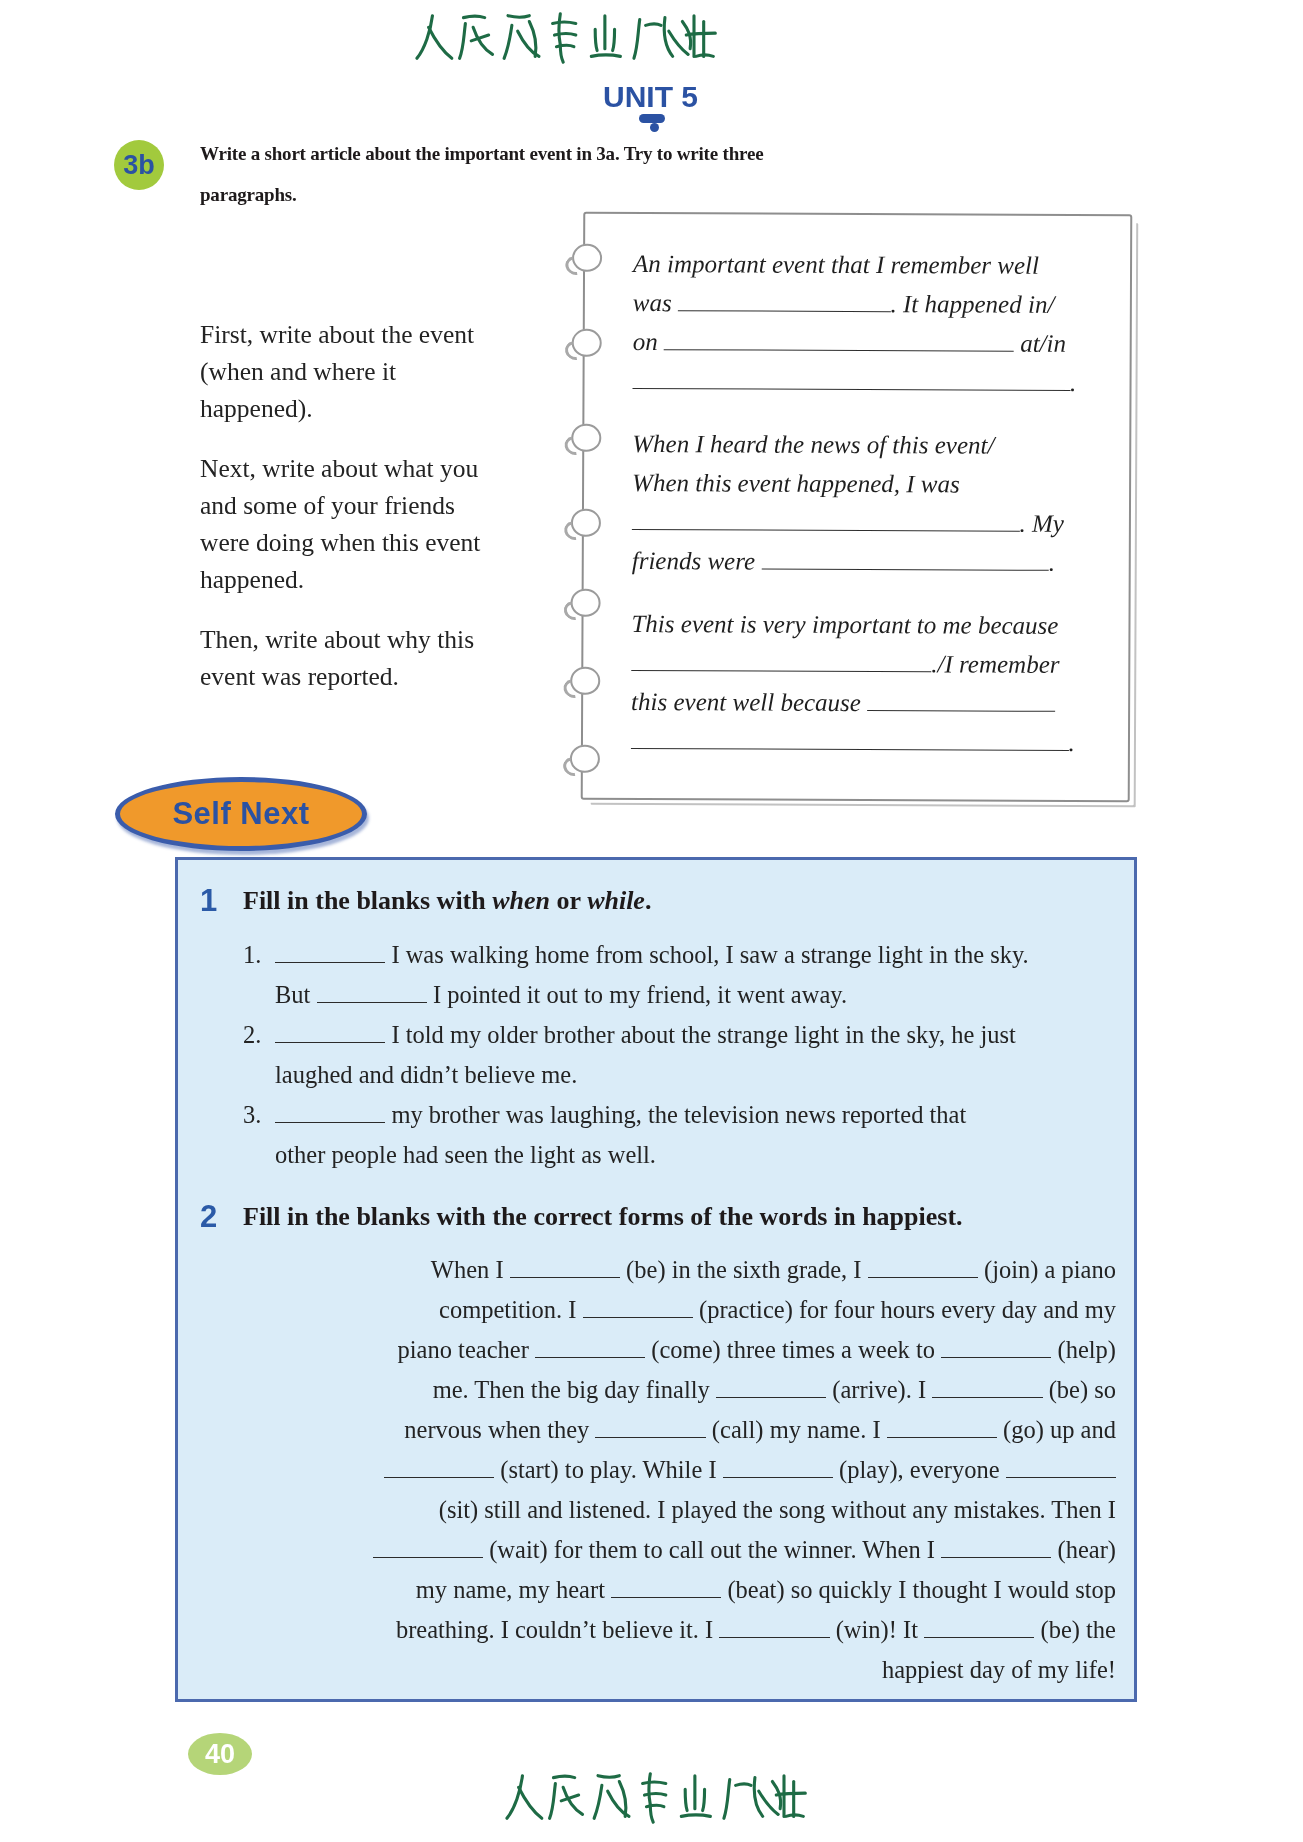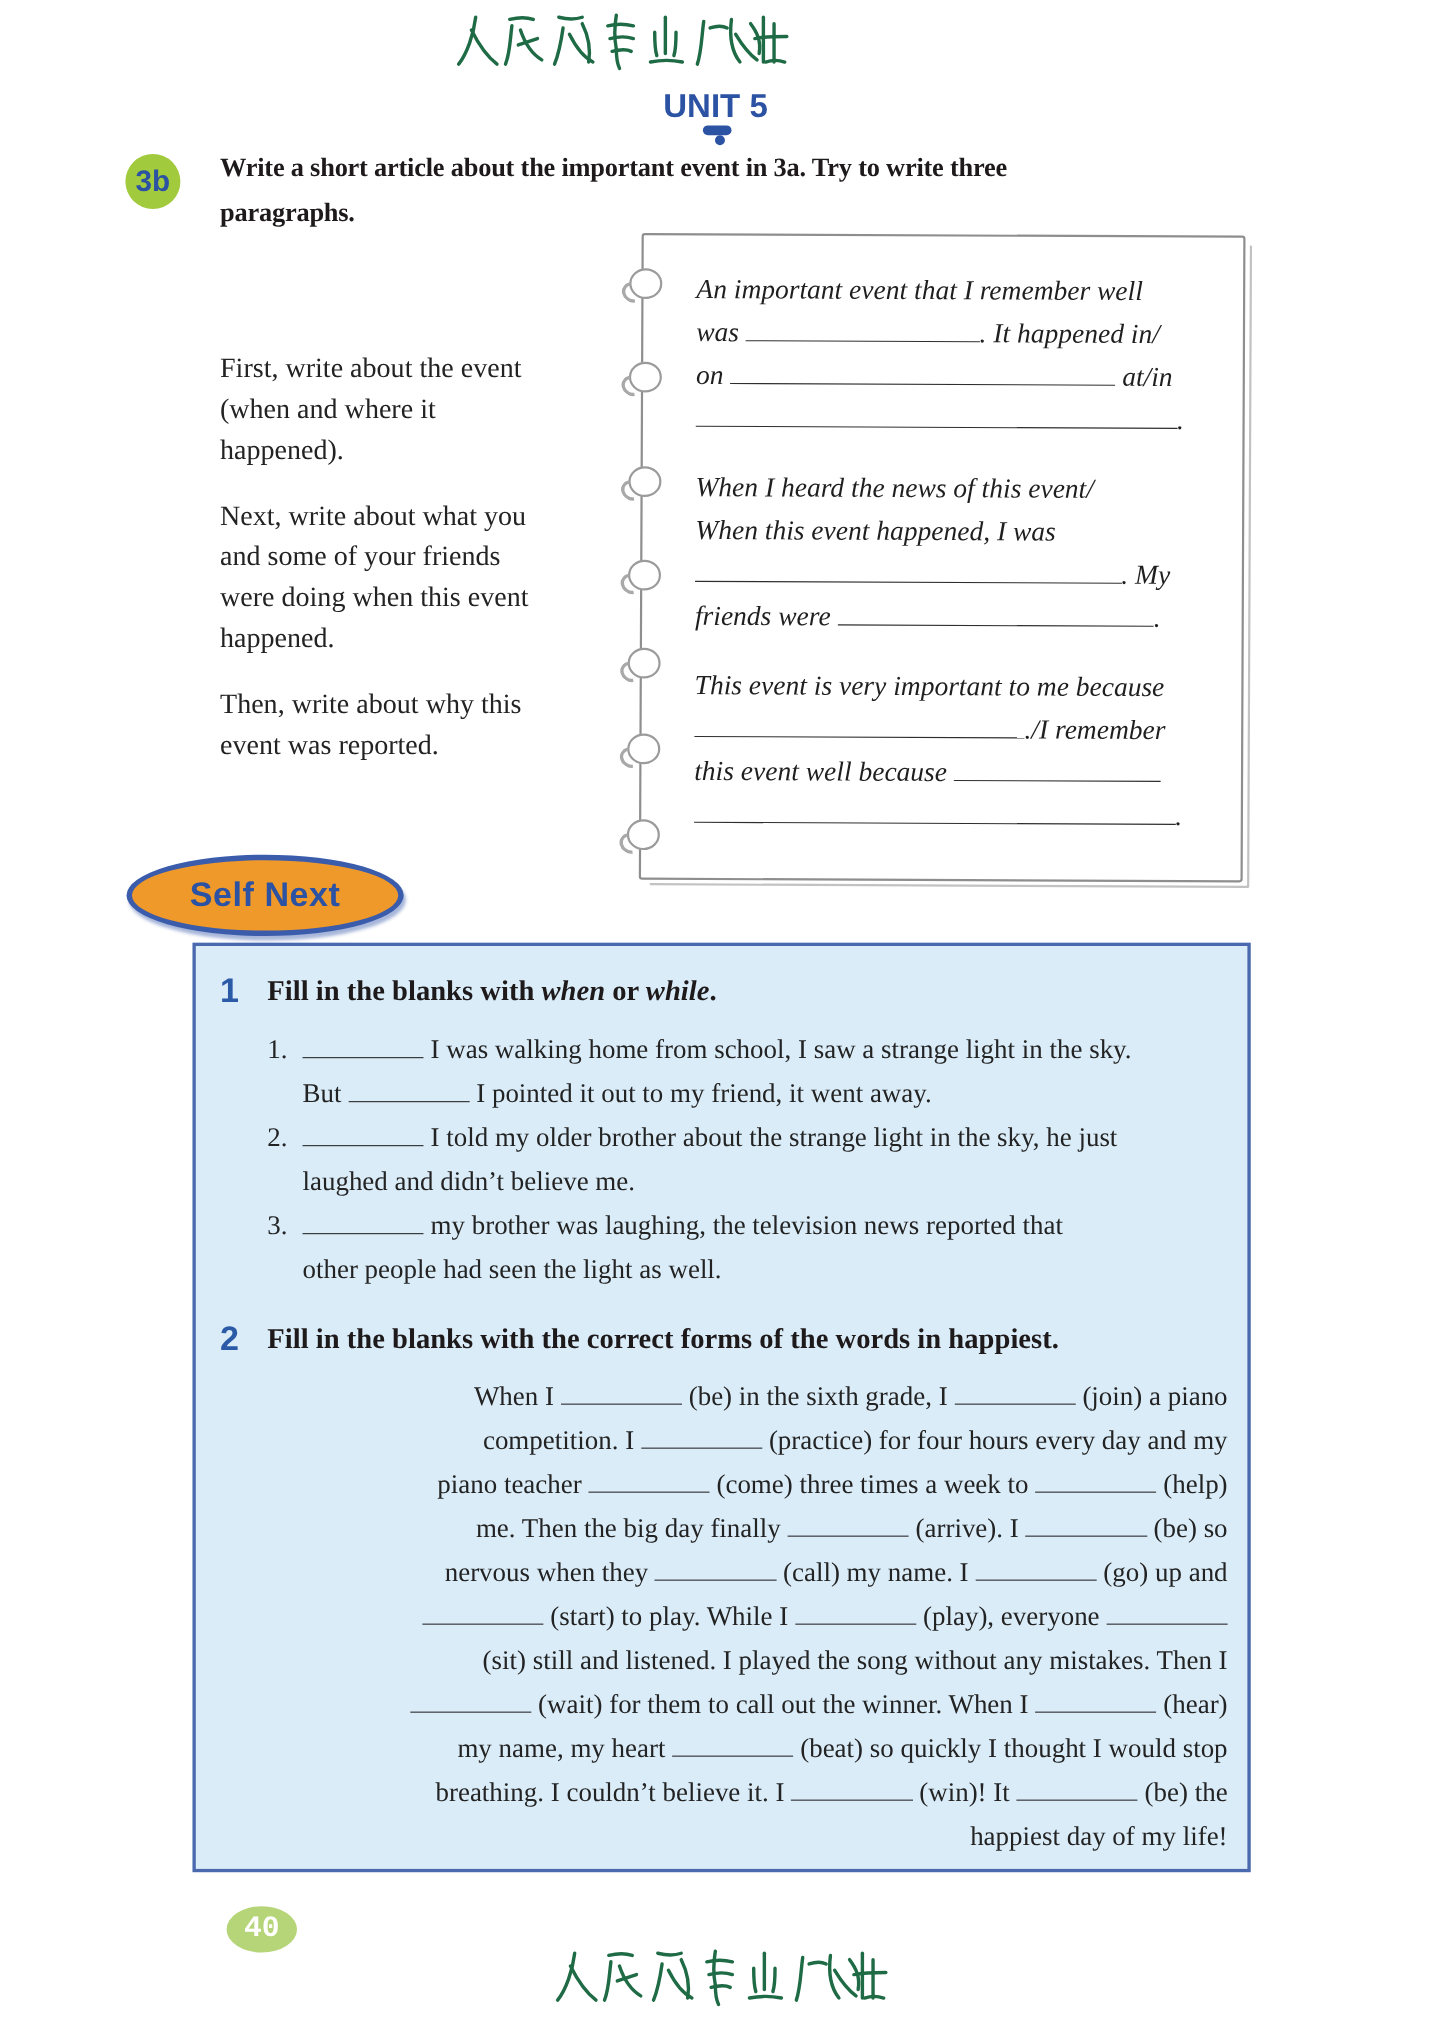--- a/index.html
+++ b/index.html
@@ -23,21 +23,21 @@
   .dots-right{flex:1;margin-right:5px;}
   .unit{font-family:"Liberation Sans",sans-serif;font-weight:bold;font-size:30px;color:#2b52a3;
         margin:0 16px 0 14px;letter-spacing:0;}
   .dash{width:26px;height:9px;border-radius:5px;background:#2b52a3;flex:none;}
   .enddot{width:9px;height:9px;border-radius:50%;background:#2b52a3;margin-left:5px;flex:none;}
 
   
   .badge3b{position:absolute;left:114px;top:140px;width:50px;height:50px;border-radius:50%;
            background:#a2ca3d;color:#2b52a3;font-family:"Liberation Sans",sans-serif;font-weight:bold;
            font-size:27px;display:flex;align-items:center;justify-content:center;}
-  .title{position:absolute;left:200px;top:133px;width:890px;font-weight:bold;font-size:24px;
+  .title{position:absolute;left:200px;top:133px;width:890px;font-weight:bold;font-size:19px;
          line-height:41px;white-space:pre-line;letter-spacing:-0.2px;color:#1e1a1b;}
 
   .steps{position:absolute;left:200px;top:316px;width:345px;font-size:25.5px;line-height:37px;}
   .steps p{margin:0 0 23px 0;white-space:pre-line;}
 
   
   .notepad{position:absolute;left:582px;top:213px;width:545px;height:584px;background:#ffffff;
            border:2px solid #8e8e8e;border-radius:3px;transform:rotate(0.25deg);
            box-shadow:6px 5px 0 -2px #ffffff,8px 7px 0 -2px #c2c2c2;}
   .pad-text{position:absolute;left:48px;right:24px;top:30px;font-style:italic;font-size:25px;
@@ -65,22 +65,22 @@
   .exheading{font-size:26px;font-weight:bold;margin:0;line-height:34px;color:#1e1a1b;}
   .exheading em{font-style:italic;}
   .ex1-items{margin:17px 0 0 0;padding:0;list-style:none;font-size:24.5px;line-height:40px;}
   .ex1-items li{display:grid;grid-template-columns:32px 1fr;}
   .item-text{white-space:pre-line;}
   .ex2{margin-top:25px;}
   .ex2-para{margin:16px 0 0 0;font-size:24.5px;line-height:40px;white-space:pre-line;text-align:right;}
   .bluebox .blank{border-bottom:1.8px solid #2b2b2b;}
 
   
-  .pagenum{position:absolute;left:206px;top:1733px;width:64px;height:42px;border-radius:50%;
-           background:#b5d578;color:#ffffff;font-family:Liberation Mono, monospace;font-weight:bold;
+  .pagenum{position:absolute;left:188px;top:1733px;width:64px;height:42px;border-radius:50%;
+           background:#b5d578;color:#ffffff;font-family:Liberation Sans, sans-serif;font-weight:bold;
            font-size:27px;display:flex;align-items:center;justify-content:center;}
 
   .calli-stroke{fill:none;stroke:#1e6b45;stroke-width:3.2;stroke-linecap:round;stroke-linejoin:round;}
 </style>
 </head>
 <body>
 
 <div class="page">
 
   <svg class="logo logo-top" viewBox="0 0 320 64" role="img" aria-label="人民教育出版社">

